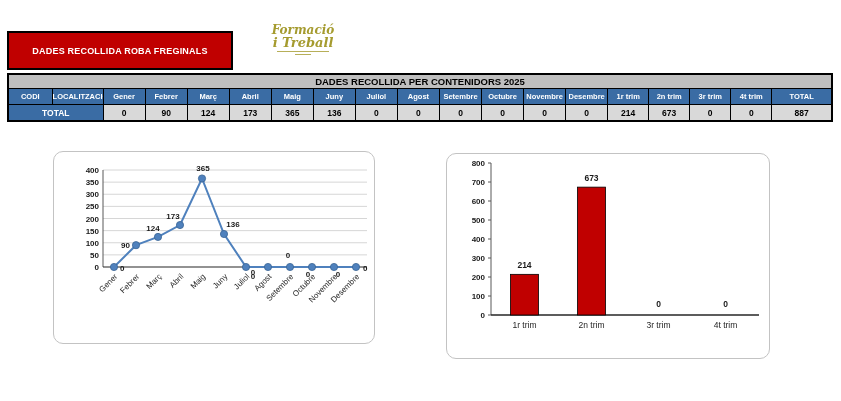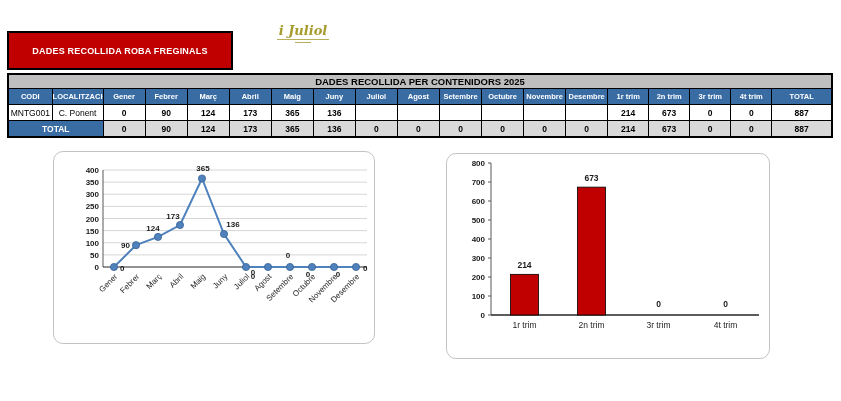--- a/index.html
+++ b/index.html
@@ -38,21 +38,22 @@
 </head>
 <body>
 
 <div id="screen">
 
   <div id="banner">
     <span>DADES RECOLLIDA ROBA FREGINALS</span>
   </div>
 
   <div id="logo">
-    <div class="l2">i Juliol</div>
+    <div class="l1">Formació</div>
+    <div class="l2">i Treball</div>
     <div class="tag"></div>
     <div class="tag2"></div>
   </div>
 
   <div id="tableWrap">
     <table class="grid">
       <colgroup>
           <col style="width: 44px;">
           <col style="width: 51px;">
           <col style="width: 42px;">
@@ -90,41 +91,20 @@
             <th>Agost</th>
             <th>Setembre</th>
             <th>Octubre</th>
             <th>Novembre</th>
             <th>Desembre</th>
             <th>1r trim</th>
             <th>2n trim</th>
             <th>3r trim</th>
             <th>4t trim</th>
             <th>TOTAL</th>
-          </tr>
-        <tr class="dataRow">
-            <td>MNTG001</td>
-            <td>C. Ponent</td>
-            <td class="num">0</td>
-            <td class="num">90</td>
-            <td class="num">124</td>
-            <td class="num">173</td>
-            <td class="num">365</td>
-            <td class="num">136</td>
-            <td class="num"></td>
-            <td class="num"></td>
-            <td class="num"></td>
-            <td class="num"></td>
-            <td class="num"></td>
-            <td class="num"></td>
-            <td class="num">214</td>
-            <td class="num">673</td>
-            <td class="num">0</td>
-            <td class="num">0</td>
-            <td class="num">887</td>
           </tr>
         <tr class="totalRow">
             <td colspan="2" class="lbl">TOTAL</td>
             <td>0</td>
             <td>90</td>
             <td>124</td>
             <td>173</td>
             <td>365</td>
             <td>136</td>
             <td>0</td>

